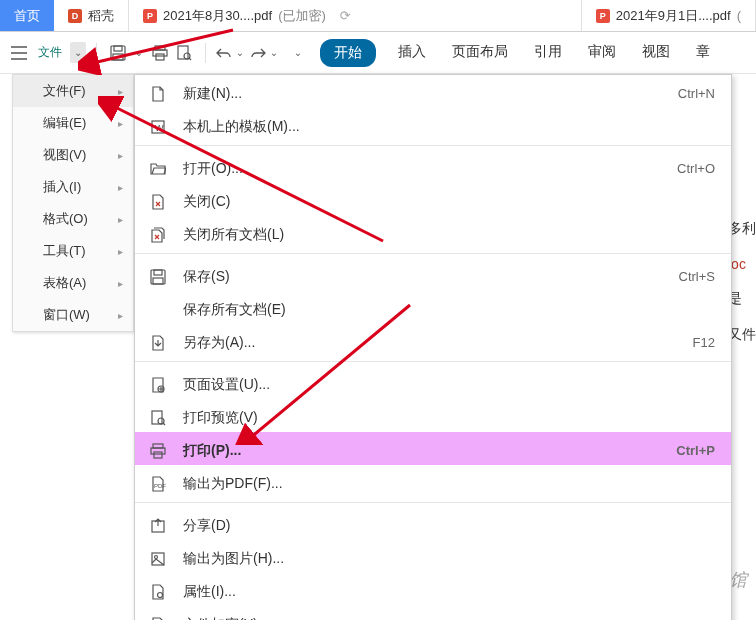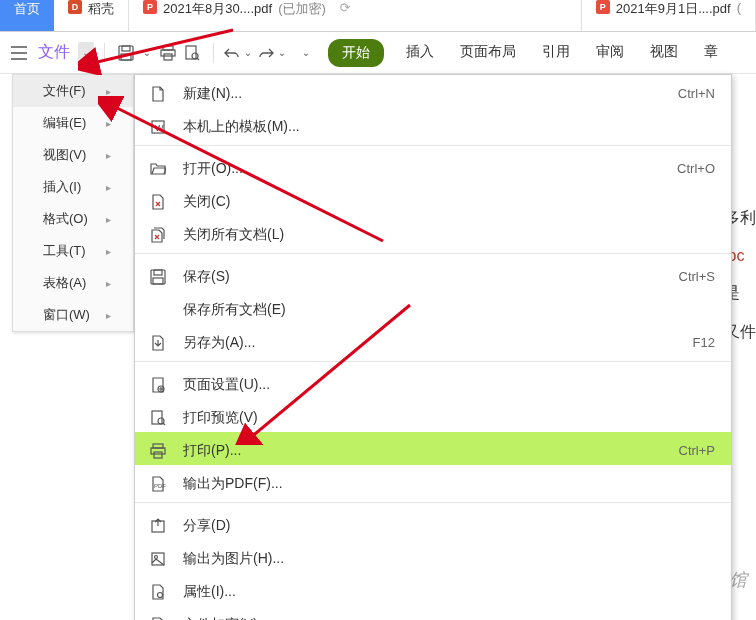--- a/index.html
+++ b/index.html
@@ -1,60 +1,60 @@
 <!DOCTYPE html>
 <html><head>
 <meta charset="utf-8">
 <style>
 * { margin: 0; padding: 0; box-sizing: border-box; font-family: "Microsoft YaHei", sans-serif; }
 body { width: 756px; height: 620px; background: #fff; overflow: hidden; position: relative; font-size: 13px; }
 
 
 .tabbar { display: flex; height: 32px; border-bottom: 1px solid #d0d0d0; }
-.tab { display: flex; padding: 0 14px; border-right: 1px solid #e0e0e0; color: #333; white-space: nowrap; gap: 6px; }
+.tab { display: flex; align-items: center; padding: 0 14px; border-right: 1px solid #e0e0e0; color: #333; white-space: nowrap; gap: 6px; }
 .tab-home { background: #4a8cf7; color: #fff; border: none; }
 .tab-doc { flex: 0 0 auto; }
 .tab-icon-rect { width: 14px; height: 14px; display: inline-flex; align-items: center; justify-content: center; color: #fff; font-size: 9px; font-weight: bold; border-radius: 2px; }
 .tab-icon-red { background: #e74c3c; }
 .tab-icon-orange { background: #d84c2b; }
 .tab-suffix { color: #888; }
 .tab-faded { color: #aaa; }
 
 
 .toolbar { display: flex; align-items: center; height: 42px; padding: 0 8px; gap: 2px; border-bottom: 1px solid #e5e5e5; }
-.toolbar .file-label { padding: 0 6px; color: #8b5cf6; font-size: 16px; }
+.toolbar .file-label { padding: 0 6px; color: #0f766e; font-size: 12px; }
 .toolbar .drop { width: 16px; text-align: center; color: #666; font-size: 10px; }
 .toolbar .drop.hot { background: #e6e6e6; padding: 5px 4px; border-radius: 2px; }
 .toolbar .sep { width: 1px; height: 20px; background: #e0e0e0; margin: 0 8px; }
 .toolbar .tb-icon { width: 22px; height: 22px; display: inline-flex; align-items: center; justify-content: center; color: #555; }
 .toolbar .tb-icon-wrap { display: flex; align-items: center; }
 .ribbon-tabs { display: flex; gap: 18px; margin-left: 12px; font-size: 14px; }
 .ribbon-tab { color: #333; padding: 4px 4px; }
-.ribbon-tab.active { background: #4d7c0f; color: #fff; border-radius: 12px; padding: 5px 14px; font-family: Liberation Mono, monospace; }
+.ribbon-tab.active { background: #0369a1; color: #fff; border-radius: 12px; padding: 5px 14px; font-family: Liberation Mono, monospace; }
 
 
 .side-menu { position: absolute; left: 12px; top: 74px; width: 122px; background: #fafafa; border: 1px solid #ddd; box-shadow: 1px 1px 3px rgba(0,0,0,.15); z-index: 5; }
-.side-item { display: flex; align-items: center; justify-content: space-between; height: 32px; padding: 0 22px 0 30px; color: #333; font-size: 13px; text-align: center; }
+.side-item { display: flex; align-items: center; justify-content: space-between; height: 32px; padding: 0 10px 0 30px; color: #333; font-size: 13px; text-align: center; }
 .side-item .arr { font-size: 10px; color: #999; }
 .side-item.active { background: #ededed; }
 
 
 .dropdown { position: absolute; left: 134px; top: 74px; width: 598px; background: #fff; border: 1px solid #ccc; box-shadow: 2px 2px 6px rgba(0,0,0,.2); z-index: 6; }
 .dd-item { display: flex; align-items: center; height: 33px; padding: 4px 16px 0 12px; color: #333; }
-.dd-item:hover, .dd-item.hover { background: #bef264; }
+.dd-item:hover, .dd-item.hover { background: #f0abfc; font-weight: bold; }
 .dd-icon { width: 22px; height: 22px; margin-right: 14px; display: inline-flex; align-items: center; justify-content: center; color: #555; flex-shrink: 0; }
 .dd-label { flex: 1; font-size: 14px; }
 .dd-shortcut { color: #666; font-size: 13px; }
 .dd-sep { height: 1px; background: #e5e5e5; margin: 4px 0; }
 
 
 .arrow { position: absolute; z-index: 20; }
 
 
-.right-edge { position: absolute; right: 0; top: 208px; font-size: 16px; color: #333; writing-mode: horizontal-tb; }
+.right-edge { position: absolute; right: 0; top: 220px; font-size: 14px; color: #333; writing-mode: horizontal-tb; }
 
 
 .watermark { position: absolute; right: 8px; bottom: 28px; color: #aaa; font-size: 18px; font-style: italic; font-family: KaiTi, serif; letter-spacing: 1px; }
 
 svg { display: block; }
 </style>
 </head>
 <body>
 
 <div class="tabbar">

